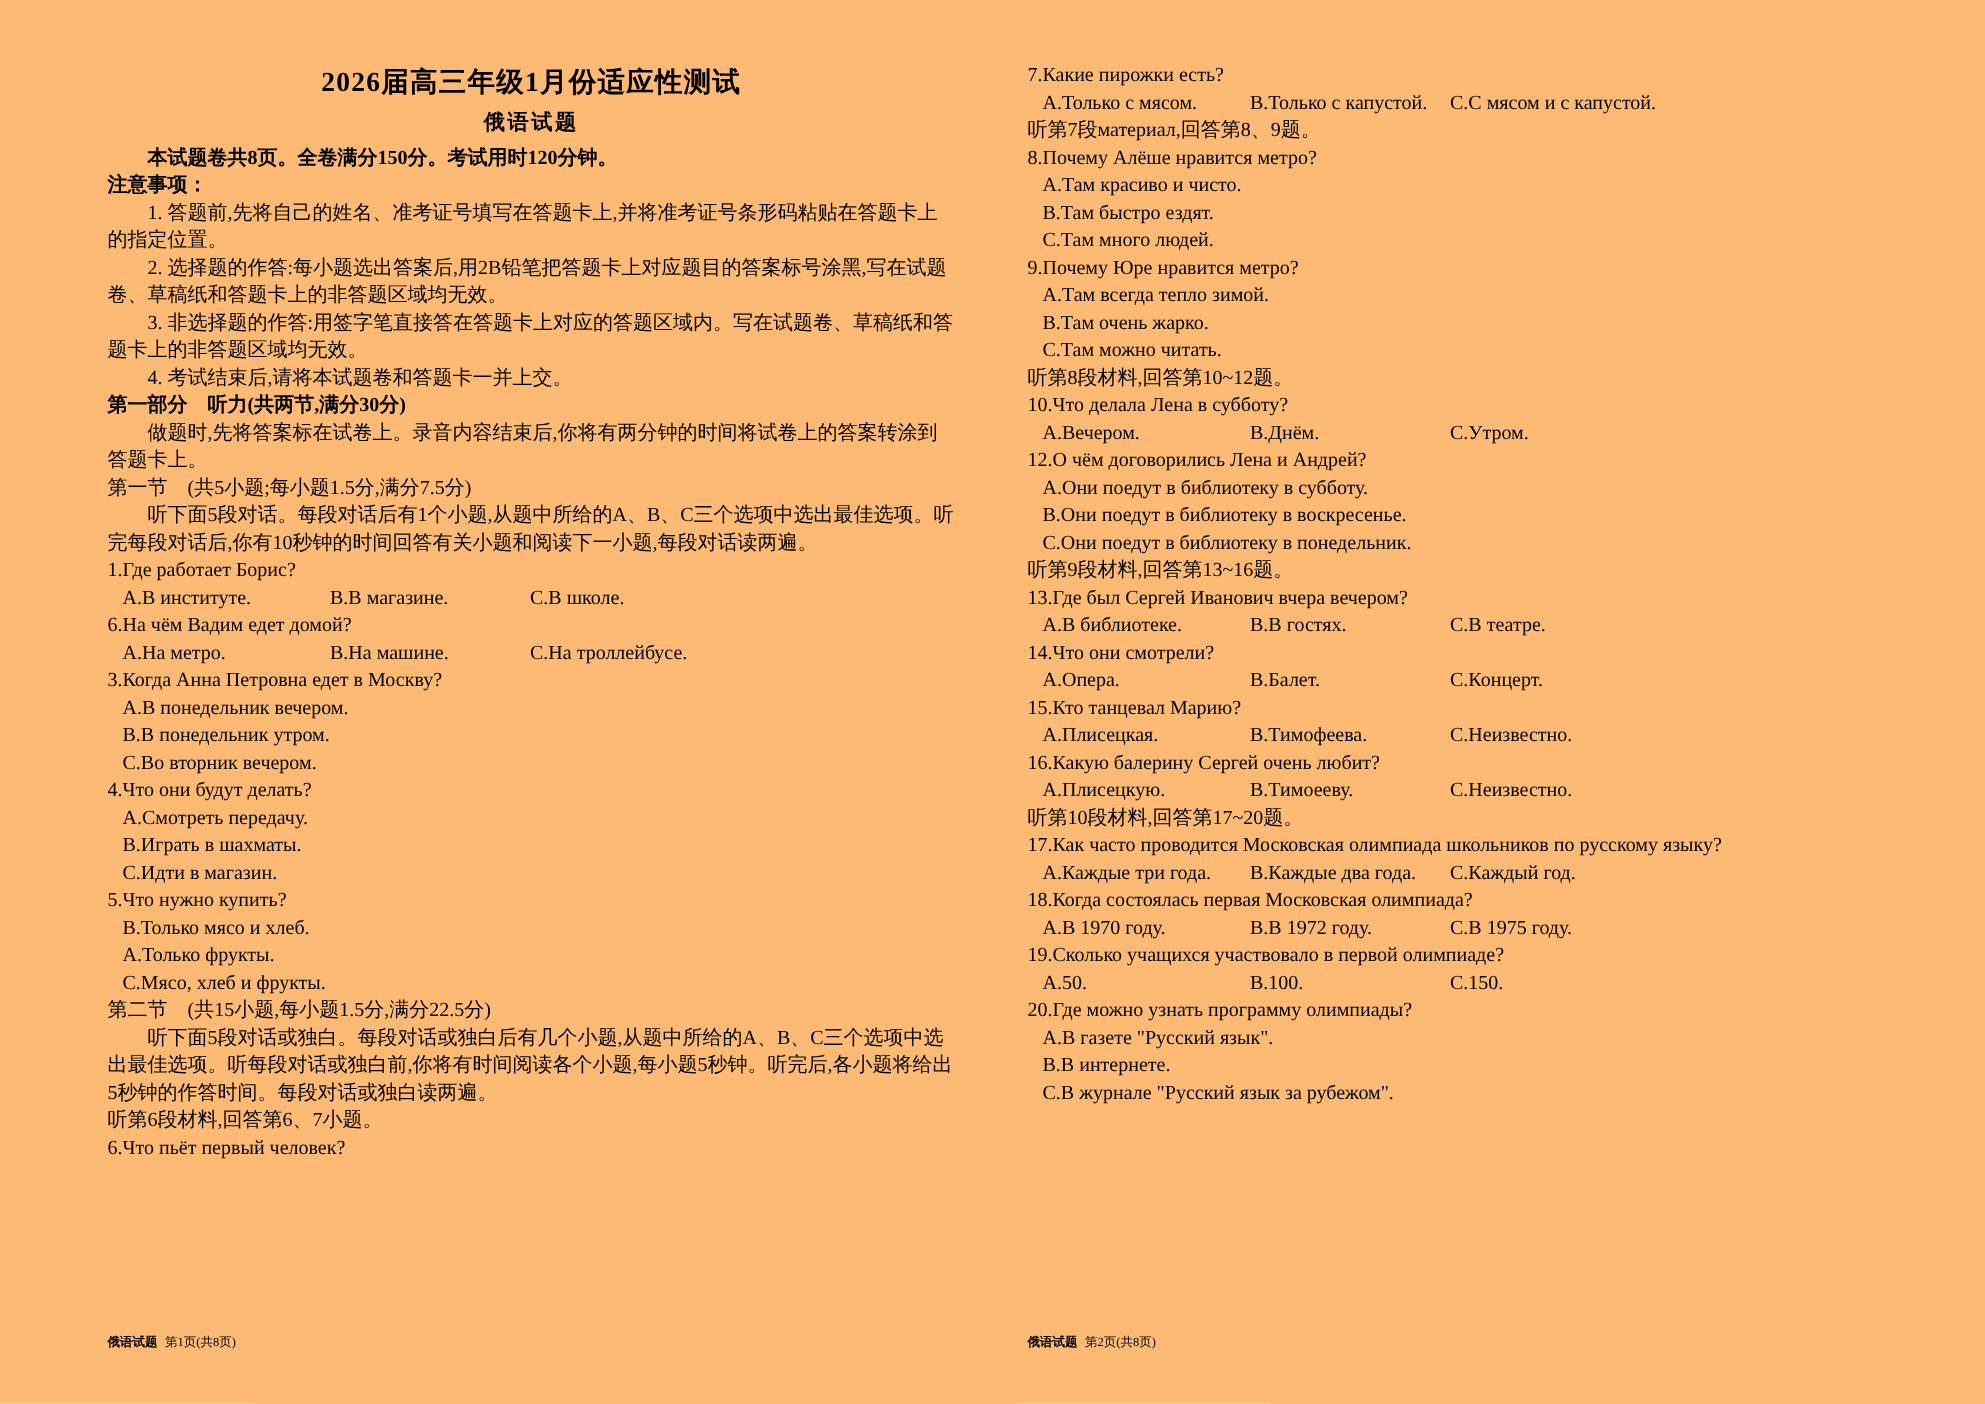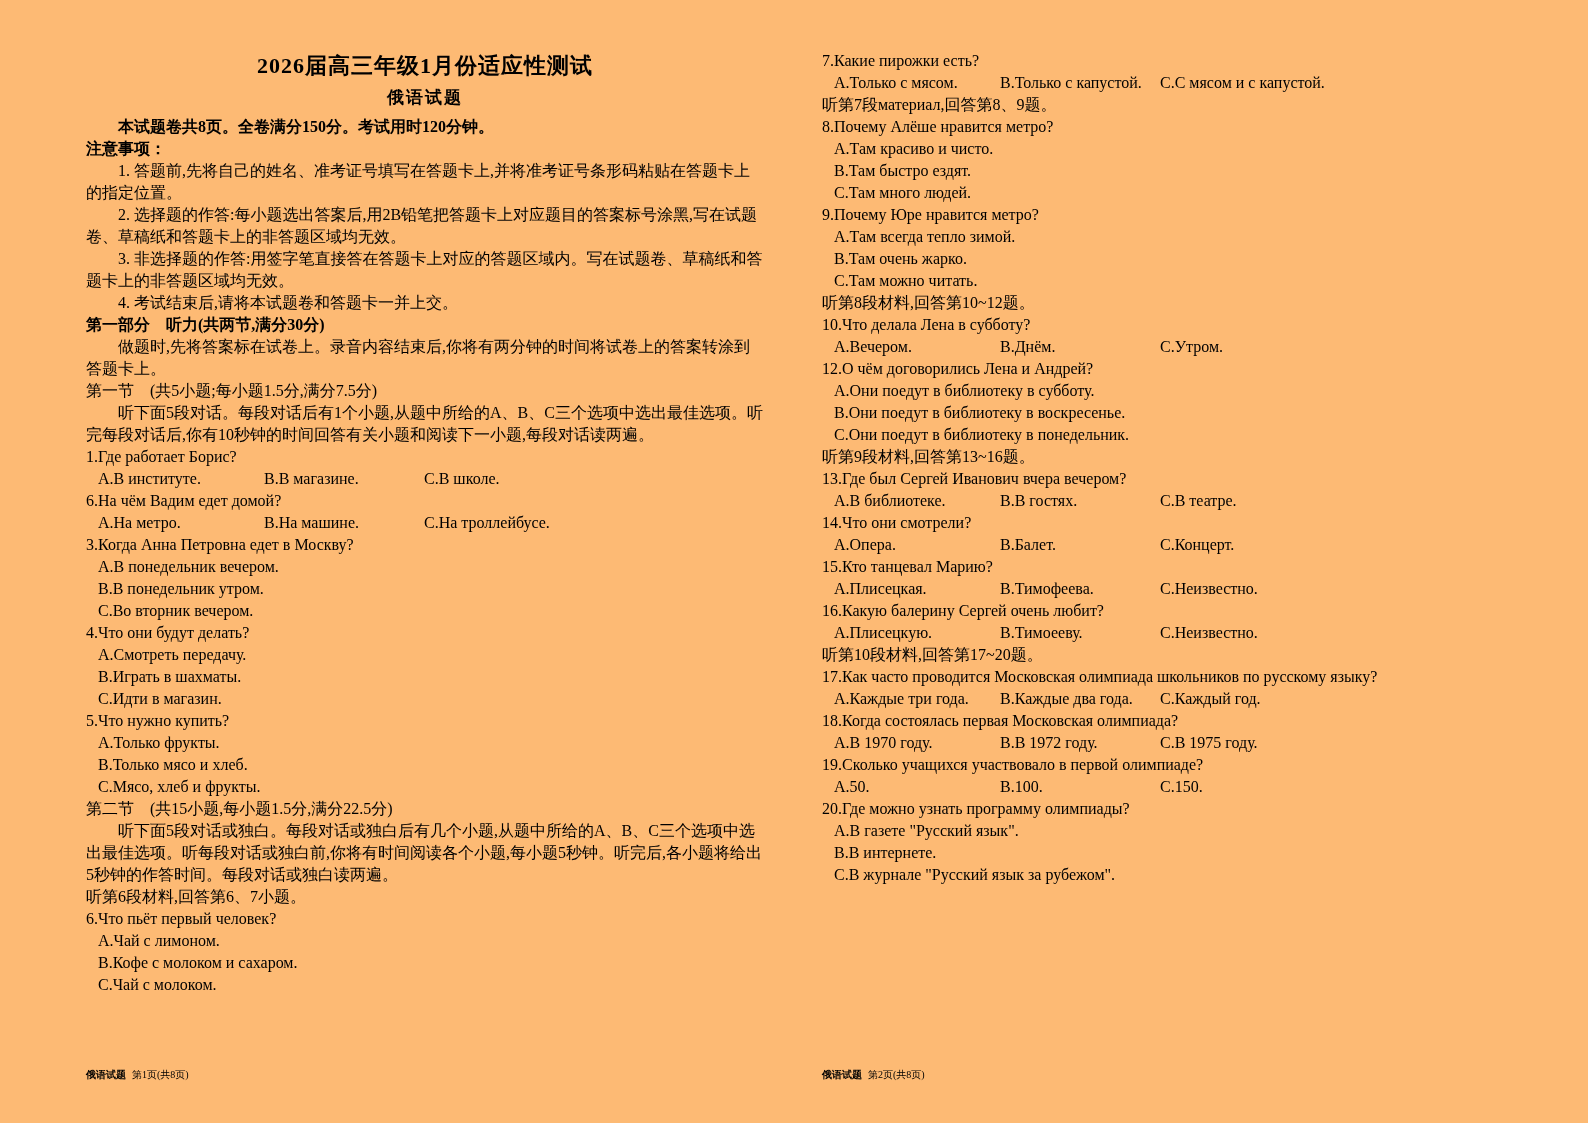--- a/index.html
+++ b/index.html
@@ -97,35 +97,30 @@
           <div class="stem">4.Что они будут делать?</div>
           <div class="options stacked">
             <div class="option">A.Смотреть передачу.</div>
             <div class="option">B.Играть в шахматы.</div>
             <div class="option">C.Идти в магазин.</div>
           </div>
         </div>
         <div class="question">
           <div class="stem">5.Что нужно купить?</div>
           <div class="options stacked">
+            <div class="option">B.Только мясо и хлеб.</div>
             <div class="option">A.Только фрукты.</div>
-            <div class="option">B.Только мясо и хлеб.</div>
             <div class="option">C.Мясо, хлеб и фрукты.</div>
           </div>
         </div>
         <div class="para">第二节　(共15小题,每小题1.5分,满分22.5分)</div>
         <div class="para indent">听下面5段对话或独白。每段对话或独白后有几个小题,从题中所给的A、B、C三个选项中选出最佳选项。听每段对话或独白前,你将有时间阅读各个小题,每小题5秒钟。听完后,各小题将给出5秒钟的作答时间。每段对话或独白读两遍。</div>
         <div class="para">听第6段材料,回答第6、7小题。</div>
         <div class="question">
           <div class="stem">6.Что пьёт первый человек?</div>
-          <div class="options stacked">
-            <div class="option">A.Чай с лимоном.</div>
-            <div class="option">B.Кофе с молоком и сахаром.</div>
-            <div class="option">C.Чай с молоком.</div>
-          </div>
         </div>
       </div>
     <div class="footer">
       <span class="flabel">俄语试题</span><span>第1页(共8页)</span>
     </div>
   </div>
 
   <div class="col">
     <div class="blocks">
         <div class="question">

